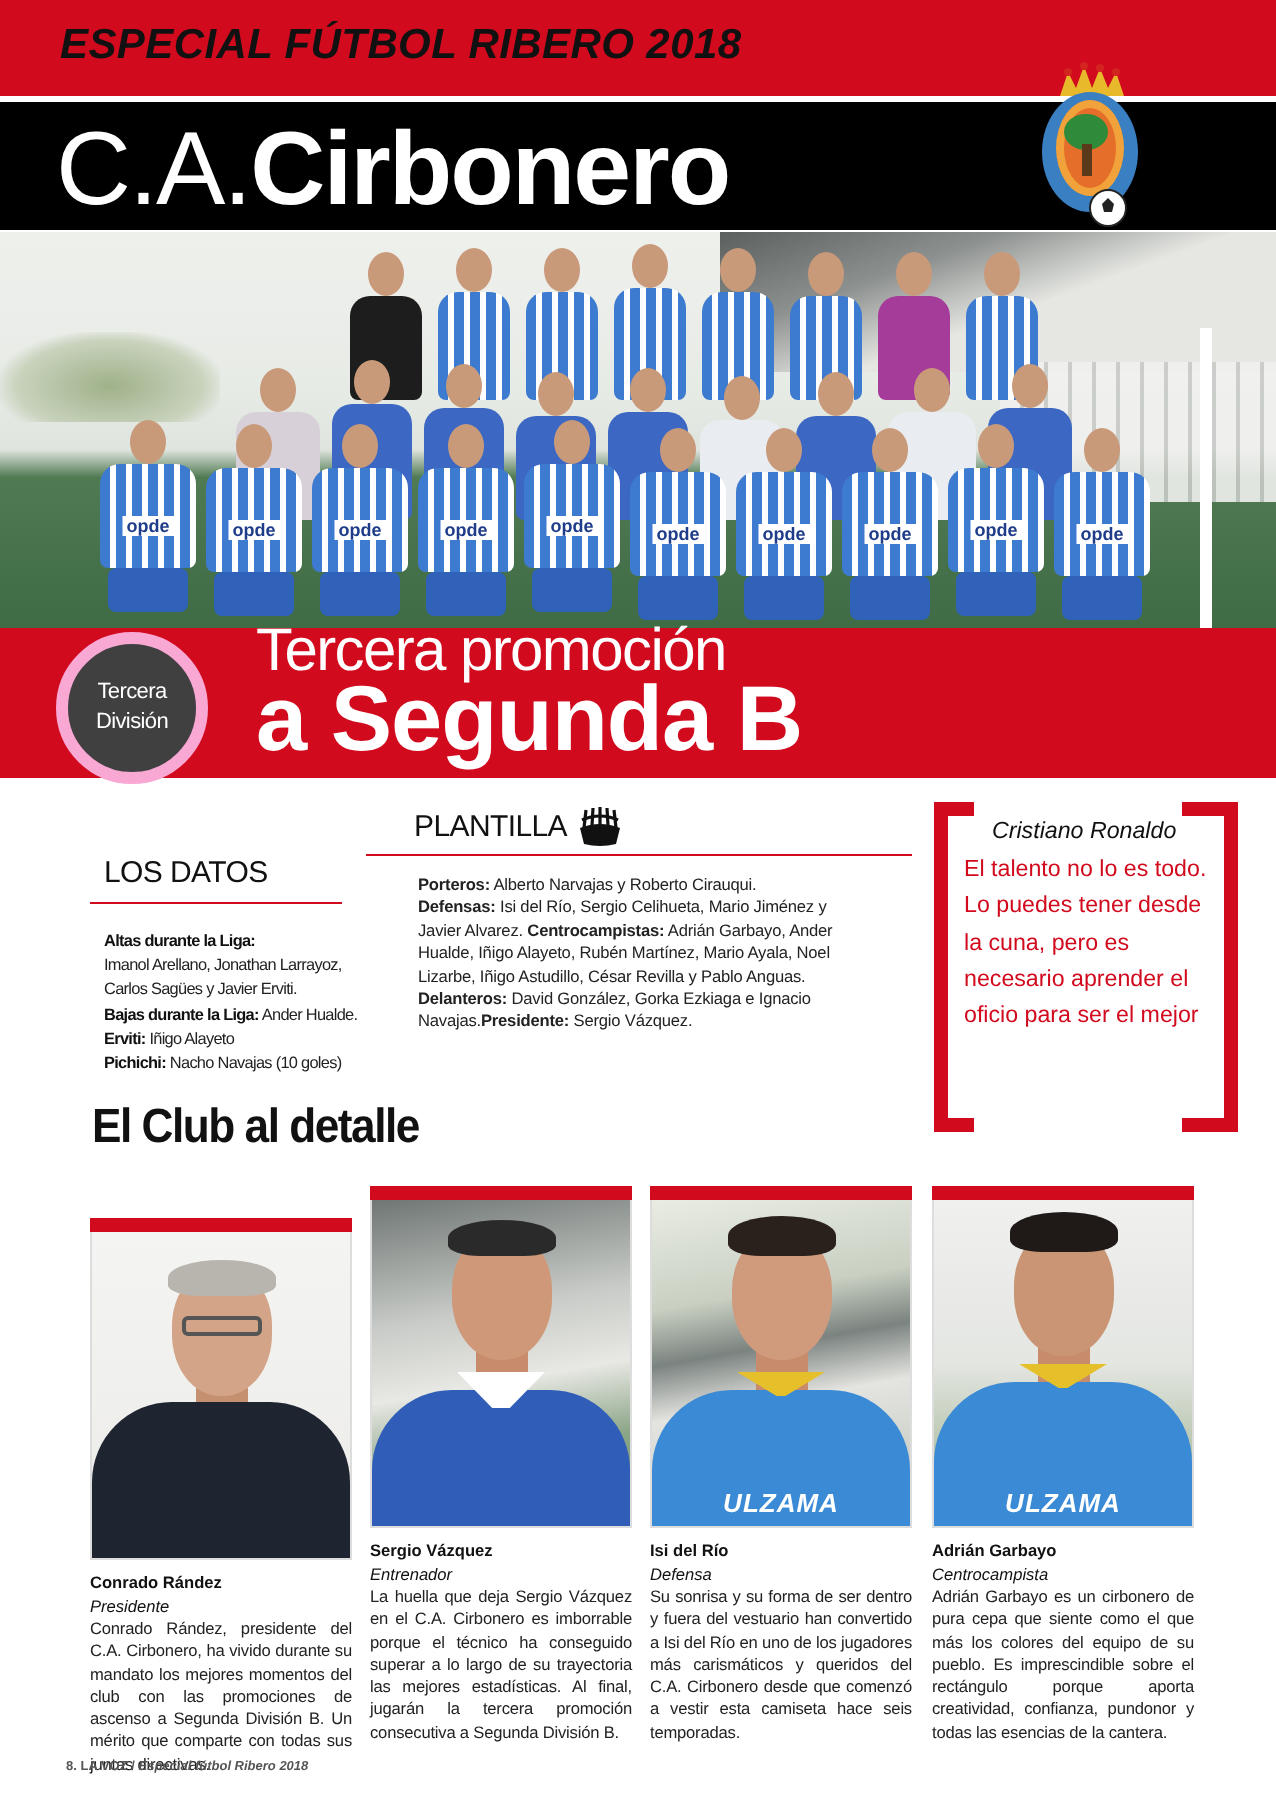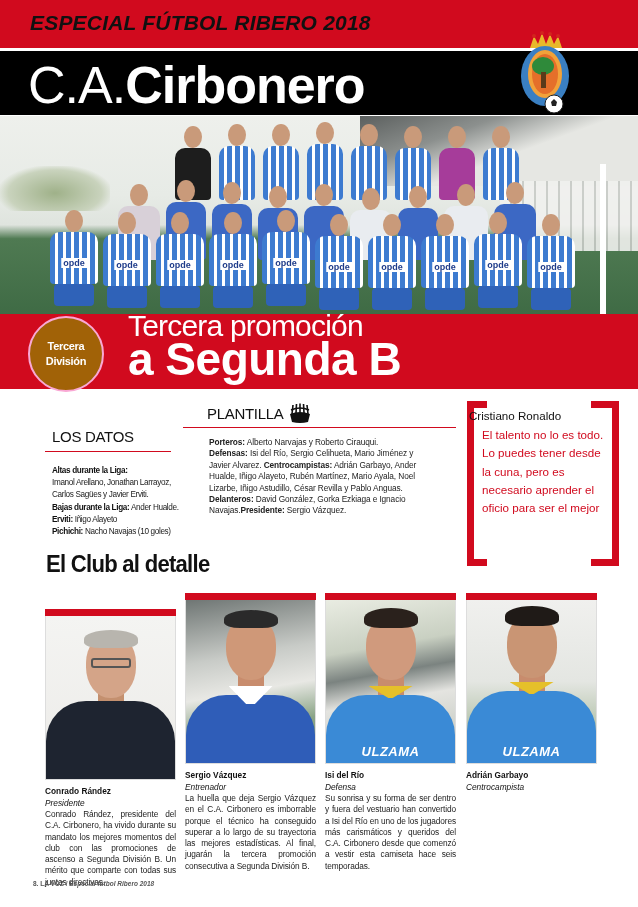--- a/index.html
+++ b/index.html
@@ -27,22 +27,22 @@
   .figure .body { position: absolute; left: 0; border-radius: 10px 10px 4px 4px;
     background: repeating-linear-gradient(90deg, #3d7bd0 0 5px, #ffffff 5px 8px); }
   .figure .sponsor { position: absolute; left: 50%; transform: translateX(-50%); background: #fff; color: #1f3c8a; font-weight: bold; font-size: 9px; padding: 0 2px; white-space: nowrap; }
   .figure .shorts { position: absolute; left: 4px; right: 4px; background: #2f62b8; border-radius: 4px; }
   .figure.staff .body { background: #3c68c4; }
   .figure.staff-white .body { background: #e9ecf0; }
   .figure.gk .body { background: #1d1d1d; }
   .figure.gk2 .body { background: #a63c9a; }
 
   .promo-band { position: absolute; left: 0; top: 314px; width: 638px; height: 75px; background: #d10a1e; }
-  .division-circle { position: absolute; left: 28px; top: 316px; width: 76px; height: 76px; border-radius: 50%; background: #a16207; border: 2px solid #f9a8d4;
-    display: flex; flex-direction: column; align-items: center; justify-content: center; color: #fff; font-size: 11px; line-height: 15px; letter-spacing: -0.3px; font-weight: bold; }
+  .division-circle { position: absolute; left: 28px; top: 316px; width: 76px; height: 76px; border-radius: 50%; background: #404040; border: 6px solid #f9a8d4;
+    display: flex; flex-direction: column; align-items: center; justify-content: center; color: #fff; font-size: 11px; line-height: 15px; letter-spacing: -0.3px; }
   .promo-1 { position: absolute; left: 128px; top: 309px; font-size: 30px; font-weight: normal; color: #fff; letter-spacing: -0.8px; }
   .promo-2 { position: absolute; left: 128px; top: 332px; font-size: 46px; font-weight: bold; color: #fff; letter-spacing: -0.5px; }
 
   .datos-title { position: absolute; left: 52px; top: 428px; font-size: 15px; color: #111; letter-spacing: -0.3px; }
   .datos-rule { position: absolute; left: 45px; top: 451px; width: 126px; height: 1px; background: #d10a1e; }
   .datos-body { position: absolute; left: 52px; top: 465px; width: 135px; font-size: 8.2px; line-height: 12.2px; color: #222; letter-spacing: -0.35px; }
   .datos-body b { font-weight: bold; color: #111; }
 
   .plantilla-title { position: absolute; left: 207px; top: 402px; font-size: 15px; color: #111; letter-spacing: -0.3px; display: flex; align-items: center; gap: 4px; }
   .crown-icon { display: inline-block; width: 24px; height: 22px; }
@@ -50,21 +50,21 @@
   .plantilla-body { position: absolute; left: 209px; top: 437px; width: 210px; font-size: 8.3px; line-height: 11.4px; color: #222; letter-spacing: -0.1px; }
   .plantilla-body b { font-weight: bold; }
 
   .quote { position: absolute; left: 467px; top: 401px; width: 152px; height: 165px; }
   .quote .br-left { position: absolute; left: 0; top: 0; width: 7px; height: 100%; background: #d10a1e; }
   .quote .br-left-top { position: absolute; left: 0; top: 0; width: 20px; height: 7px; background: #d10a1e; }
   .quote .br-left-bot { position: absolute; left: 0; bottom: 0; width: 20px; height: 7px; background: #d10a1e; }
   .quote .br-right { position: absolute; right: 0; top: 0; width: 7px; height: 100%; background: #d10a1e; }
   .quote .br-right-top { position: absolute; right: 0; top: 0; width: 28px; height: 7px; background: #d10a1e; }
   .quote .br-right-bot { position: absolute; right: 0; bottom: 0; width: 28px; height: 7px; background: #d10a1e; }
-  .quote .author { position: absolute; left: 2px; top: 8px; font-size: 11.6px; color: #111; }
+  .quote .author { position: absolute; left: 29px; top: 8px; font-size: 11.6px; color: #111; font-style: italic; }
   .quote .text { position: absolute; left: 15px; top: 25px; width: 130px; font-size: 11.6px; line-height: 18.3px; color: #d10a1e; }
 
   .club-title { position: absolute; left: 46px; top: 550px; font-size: 24px; font-weight: bold; color: #111; letter-spacing: -0.8px; transform: scaleX(0.92); transform-origin: left; }
 
   .card { position: absolute; top: 593px; width: 131px; }
   .card .bar { height: 7px; background: #d10a1e; }
   .card .photo { height: 164px; border: 1px solid #ddd; border-top: none; position: relative; overflow: hidden; font-style: italic; }
   .card .name { margin-top: 6px; font-size: 8.3px; font-weight: bold; color: #111; }
   .card .role { font-size: 8.3px; color: #111; margin-top: 2px; font-style: italic; }
   .card .bio { font-size: 8.3px; line-height: 11.3px; color: #222; text-align: justify; margin-top: 1px; letter-spacing: -0.1px; }
@@ -356,20 +356,21 @@
     <div class="bg" style="background:linear-gradient(180deg,#f0f0ee 0%,#e4e6e2 50%,#b9c7b0 75%,#8fa88a 100%);"></div>
     <div class="neck" style="top:72px;"></div>
     <div class="face" style="top:14px;background:#c99574;"></div>
     <div class="hair" style="top:6px;background:#1f1a17;height:20px;"></div>
     <div class="torso" style="background:#3a8ad6;left:0;right:0;height:72px;border-radius:40px 40px 0 0;"></div>
     <div class="collar" style="top:82px;background:#e5c02a;width:44px;height:12px;clip-path:polygon(0 0,100% 0,55% 100%,45% 100%);"></div>
     <div class="chest-text">ULZAMA</div>
   </div>
   <div class="name">Adrián Garbayo</div>
   <div class="role">Centrocampista</div>
+  <div class="bio">Adrián Garbayo es un cirbonero de pura cepa que siente como el que más los colores del equipo de su pueblo. Es imprescindible sobre el rectángulo porque aporta creatividad, confianza, pundonor y todas las esencias de la cantera.</div>
 </div>
 
 <div class="footer">
   <span>8.</span>
   <span>LA VOZ</span>
   <span>/</span>
   <i>Especial fútbol Ribero 2018</i>
 </div>
 
 </body></html>

